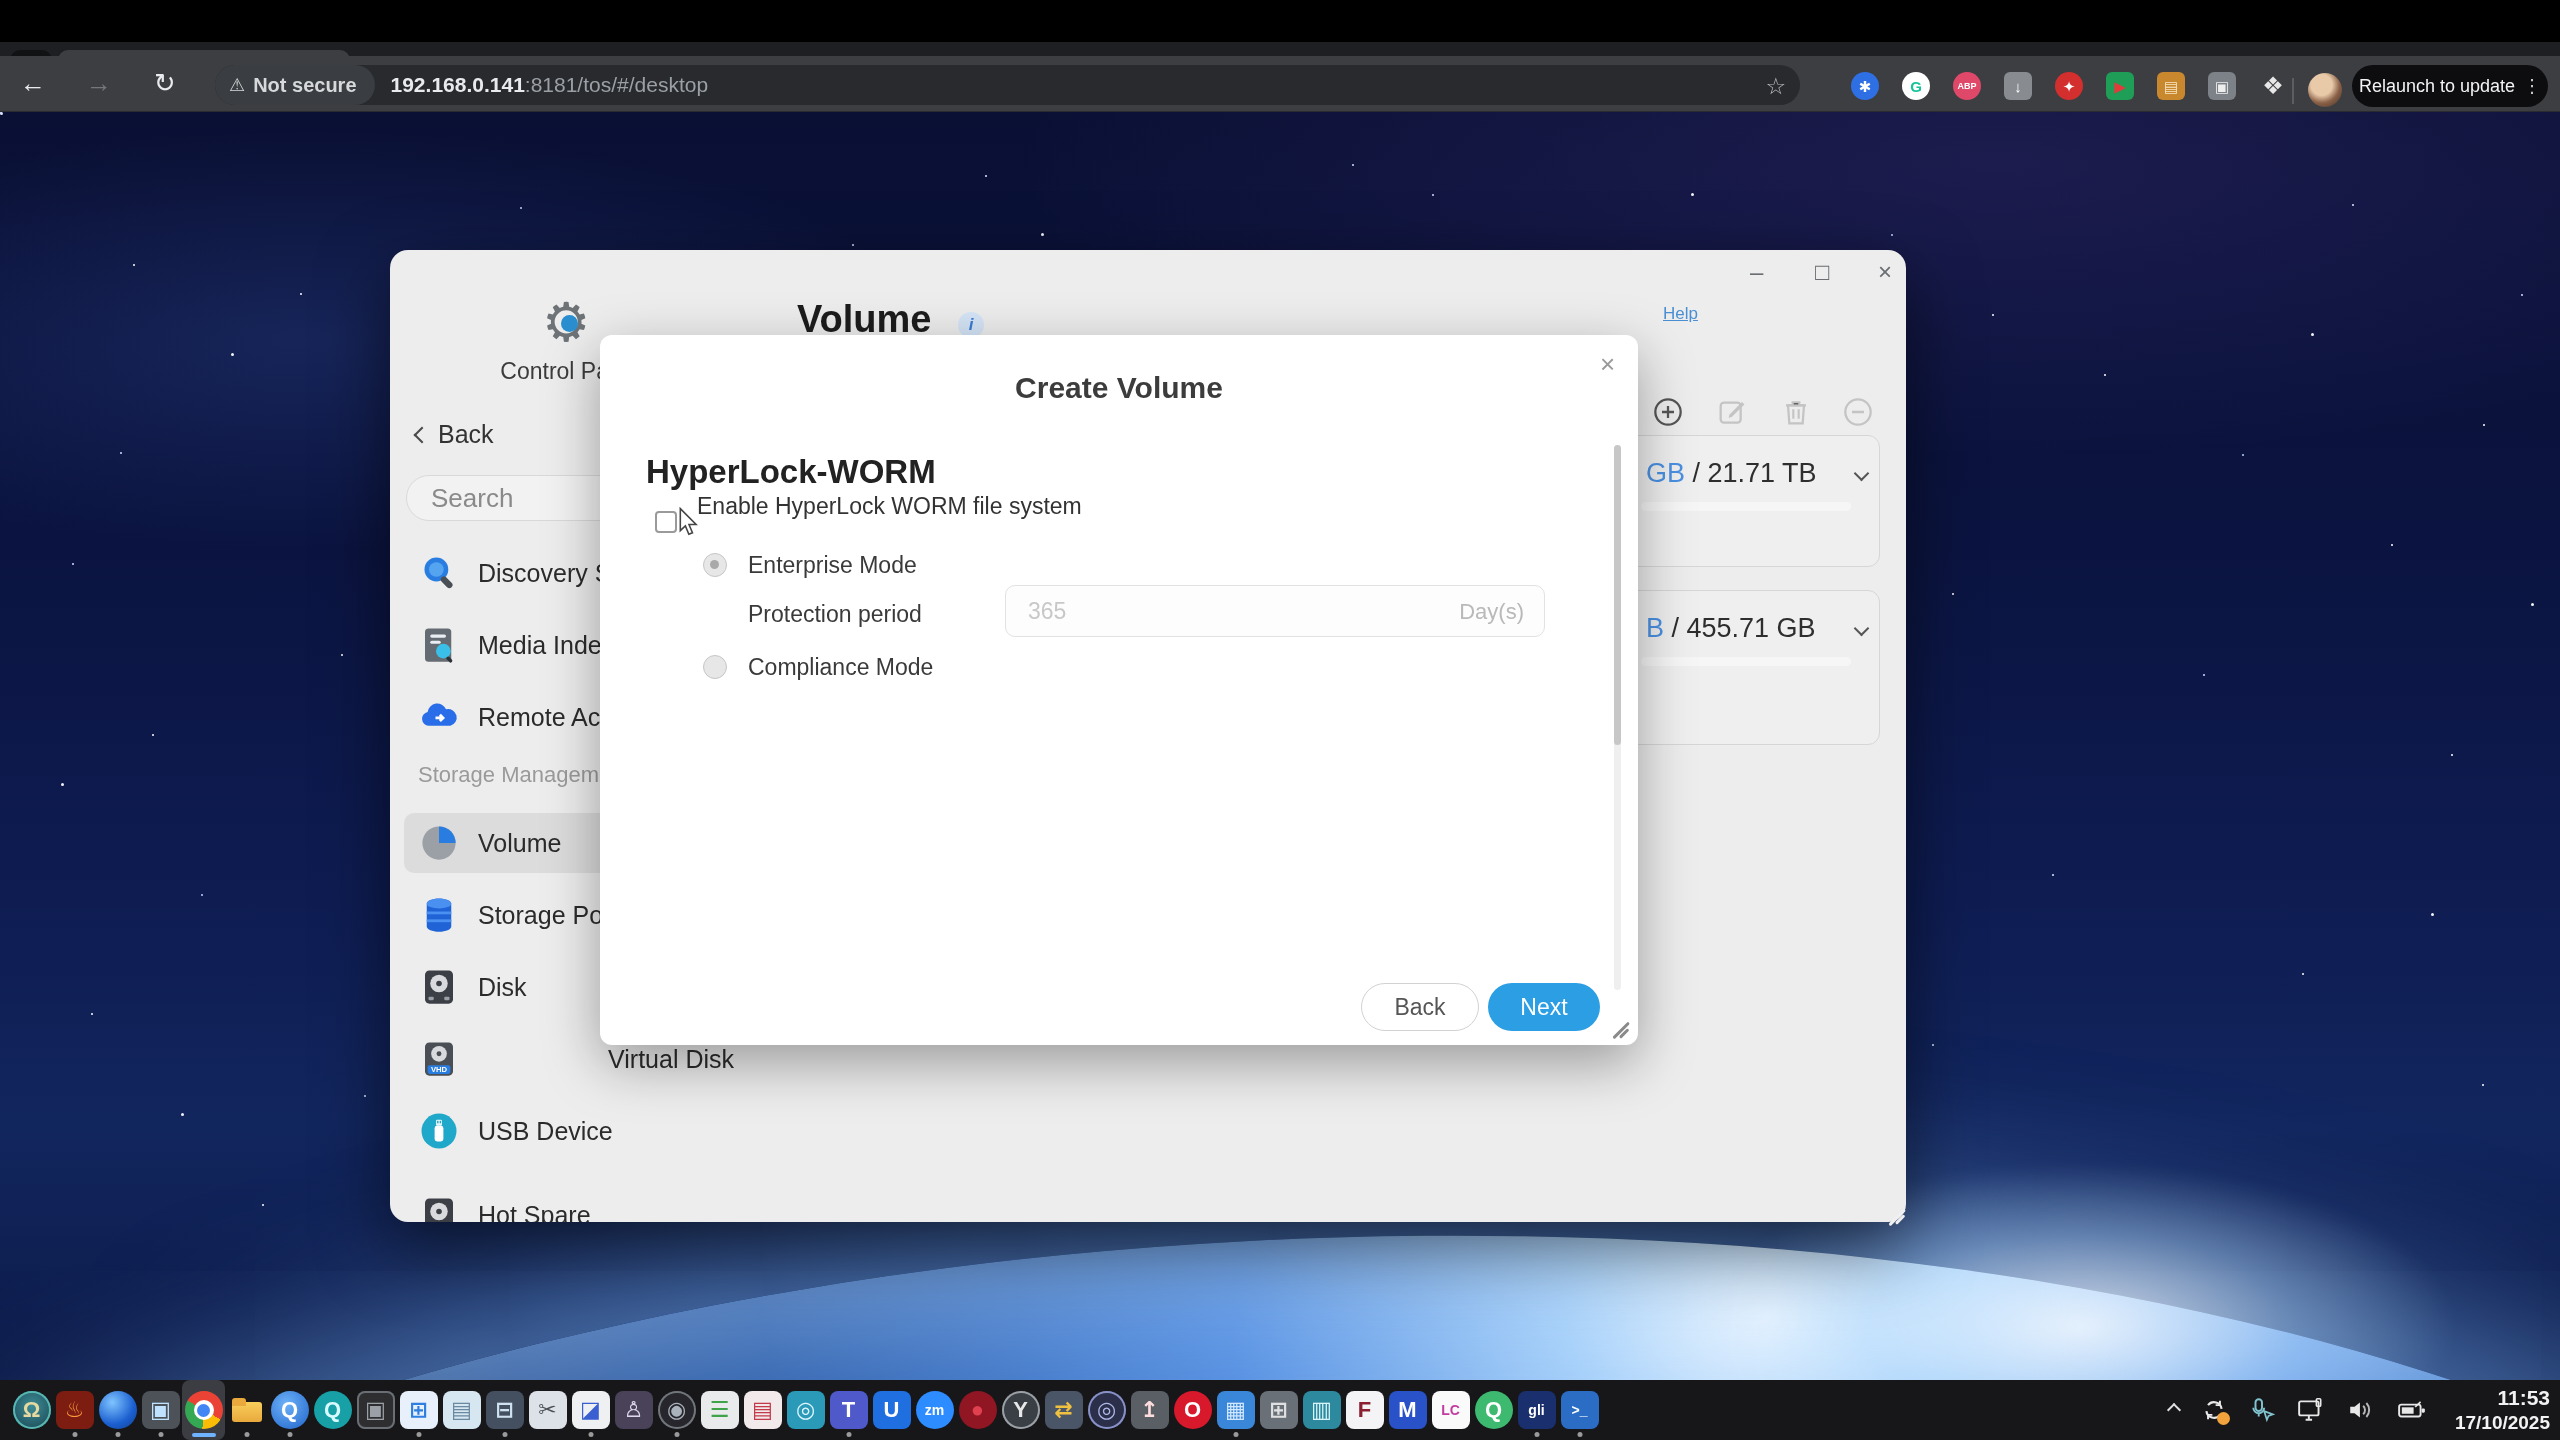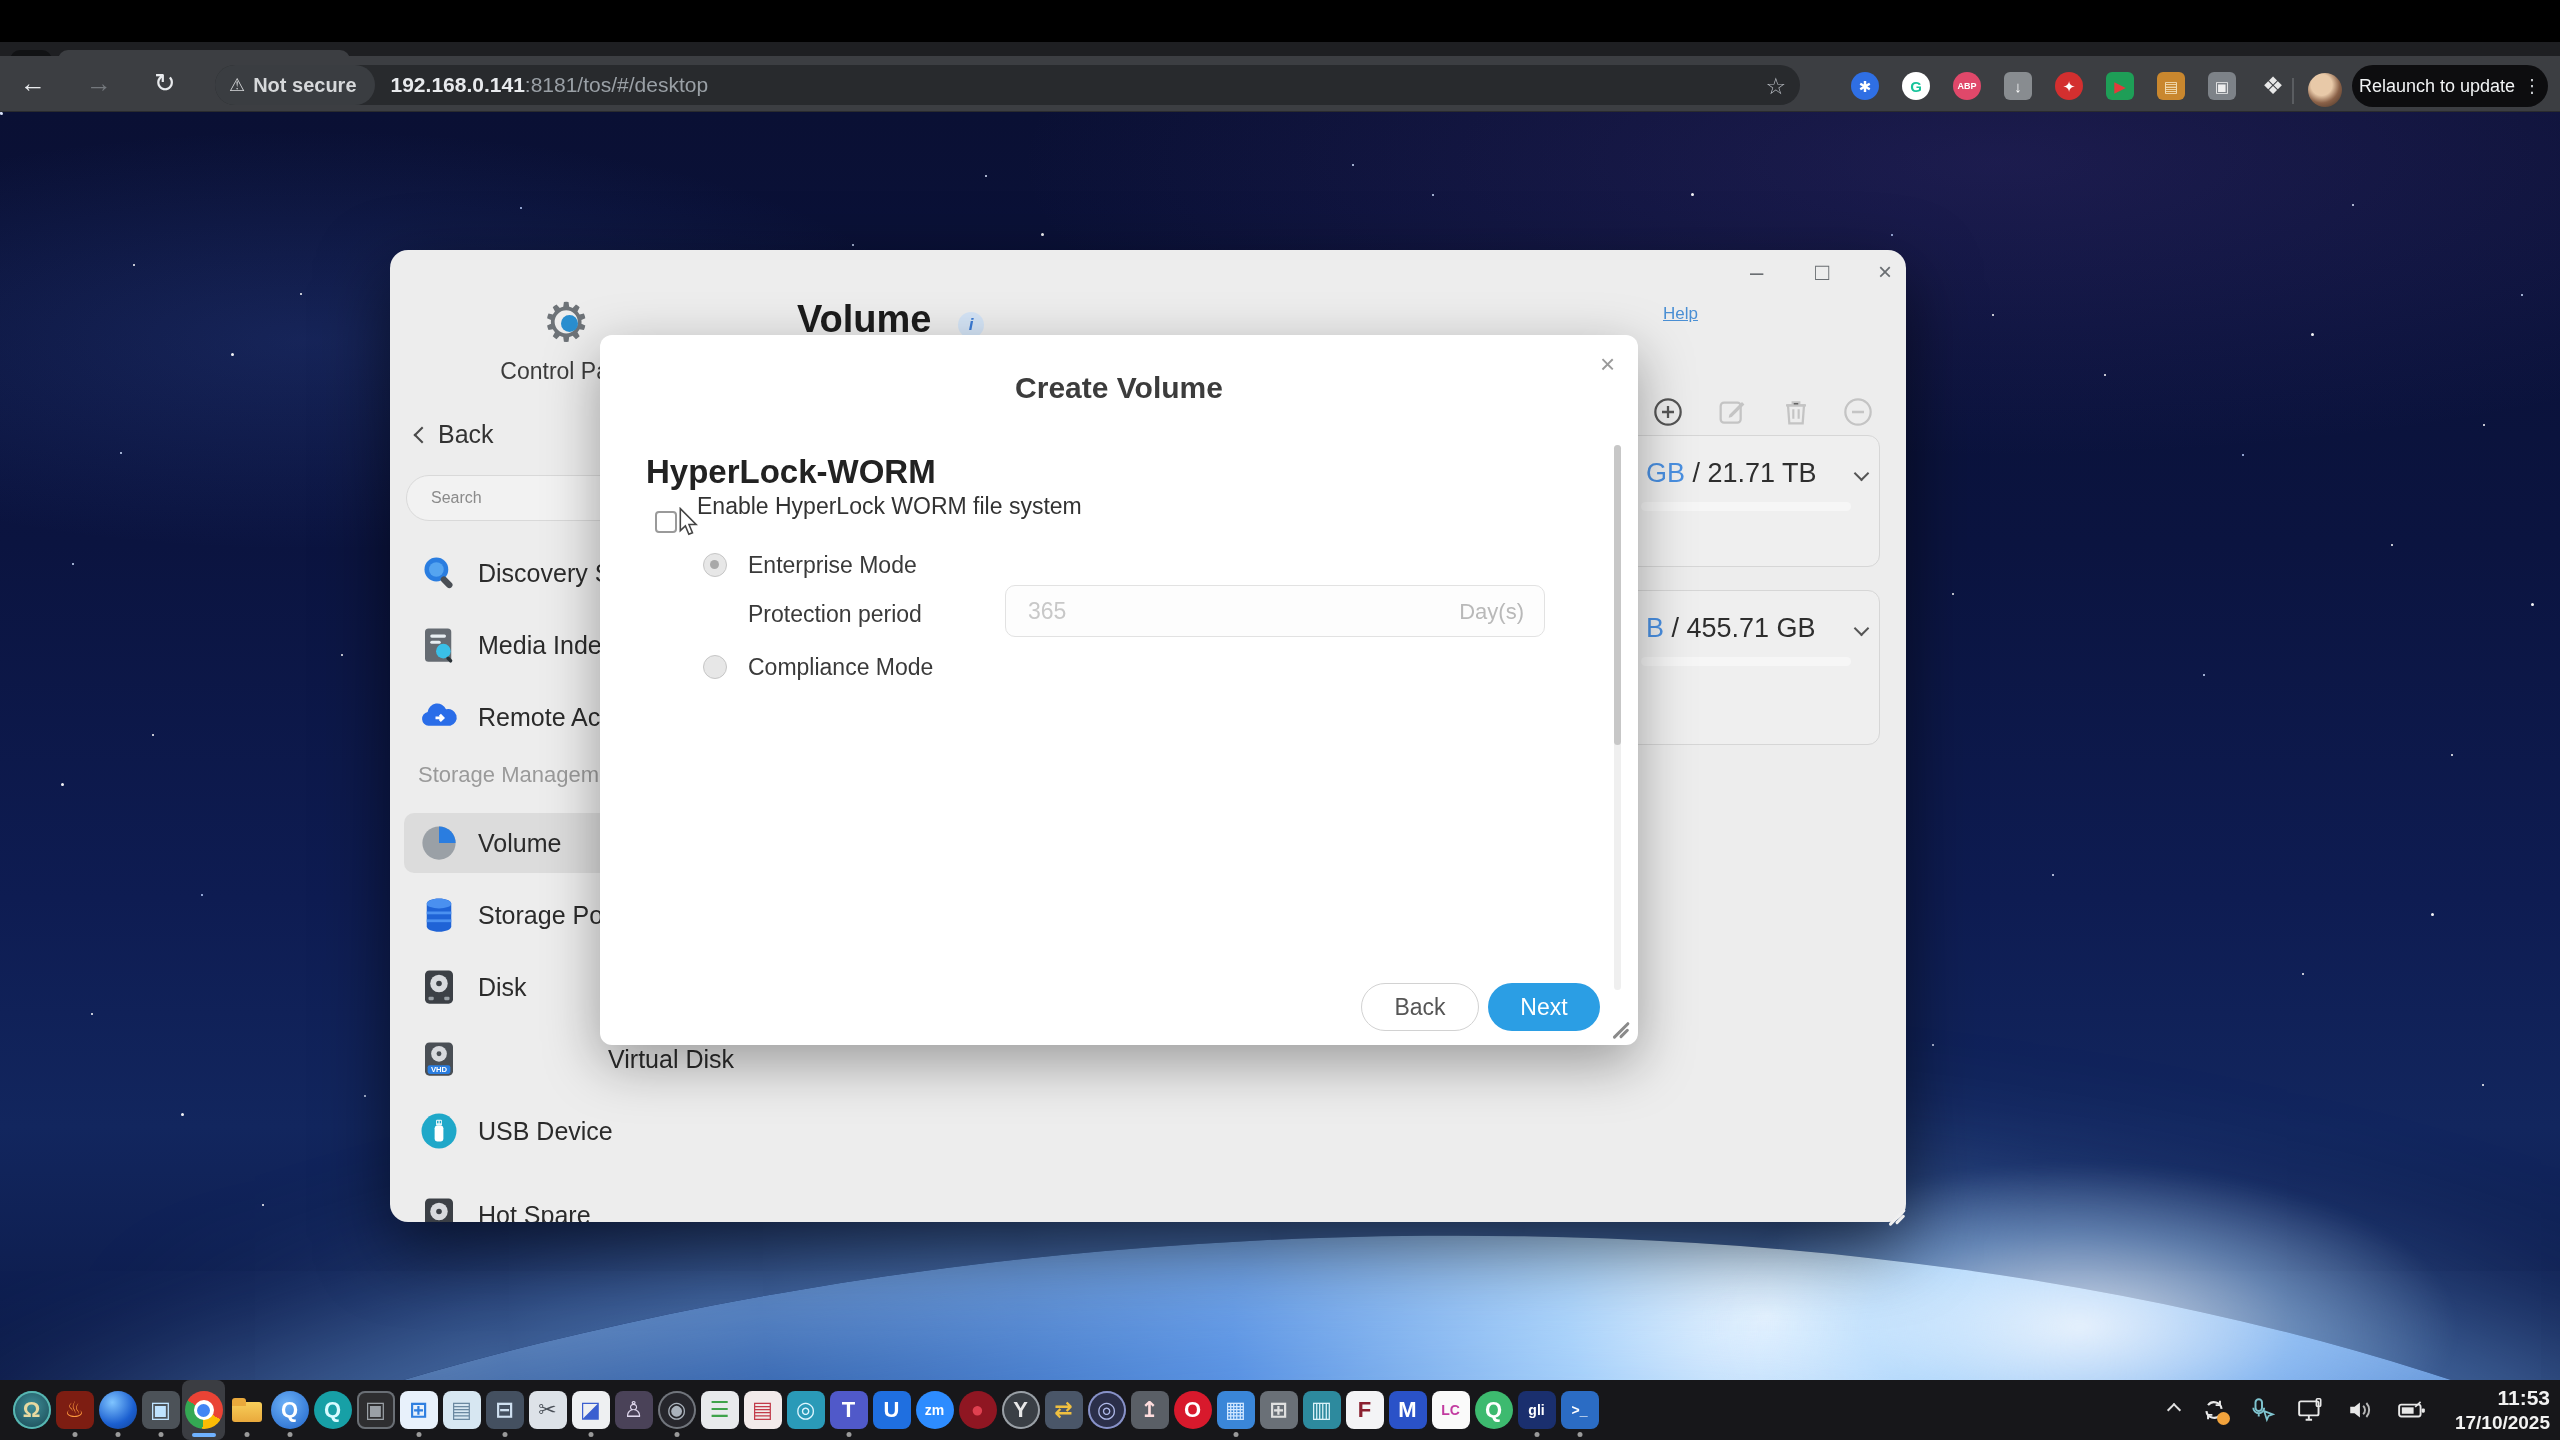--- a/index.html
+++ b/index.html
@@ -76,21 +76,21 @@
   .gear-wrap .g{font-size:54px;color:#6e7378;line-height:56px;}
   .gear-wrap .dot{position:absolute;left:19px;top:21px;width:17px;height:17px;background:#2a8fd0;border-radius:50%;}
   .cp-label{position:absolute;left:80px;top:108px;width:200px;text-align:center;font-size:23px;color:#3c3c3c;}
   .page-title{position:absolute;left:407px;top:48px;font-size:38px;font-weight:700;color:#1c1c1c;}
   .info-i{position:absolute;left:568px;top:62px;width:26px;height:26px;border-radius:50%;background:#d4e4f6;color:#3a7bd5;
     font-size:17px;font-weight:700;text-align:center;line-height:26px;font-style:italic;}
   .back-row{position:absolute;left:26px;top:170px;display:flex;align-items:center;gap:10px;}
   .back-row .chev{width:12px;height:12px;border-color:#4a4a4a;}
   .back-row span.t{font-size:25px;color:#333;}
   .search-pill{position:absolute;left:16px;top:225px;width:330px;height:46px;border-radius:23px;background:#f2f2f2;border:1.5px solid #d9d9d9;padding:0 22px;}
-  .search-pill input{width:100%;height:100%;border:0;background:transparent;outline:none;font-size:16px;color:#444;}
+  .search-pill input{width:100%;height:100%;border:0;background:transparent;outline:none;font-size:26px;color:#444;}
   .search-pill input::placeholder{color:#8a8a8a;}
   .side-item{position:absolute;left:14px;width:330px;height:60px;display:flex;align-items:center;gap:18px;padding-left:14px;}
   .side-item.sel{background:#dcdcdc;border-radius:10px;}
   .side-item .lab{font-size:25px;color:#2b2b2b;white-space:nowrap;}
   .side-section{position:absolute;left:28px;font-size:22px;color:#9a9a9a;white-space:nowrap;}
   .sicon{width:42px;height:42px;flex:0 0 42px;}
   .tb-ico{position:absolute;top:146px;width:32px;height:32px;}
   .vol-card{position:absolute;left:960px;width:530px;border:1.5px solid #d6d6d6;border-radius:12px;background:#efefef;}
   .vol-card .cap{position:absolute;left:295px;top:22px;font-size:27px;color:#2e2e2e;white-space:nowrap;}
   .vol-card .cap .blue{color:#4a90e2;}

